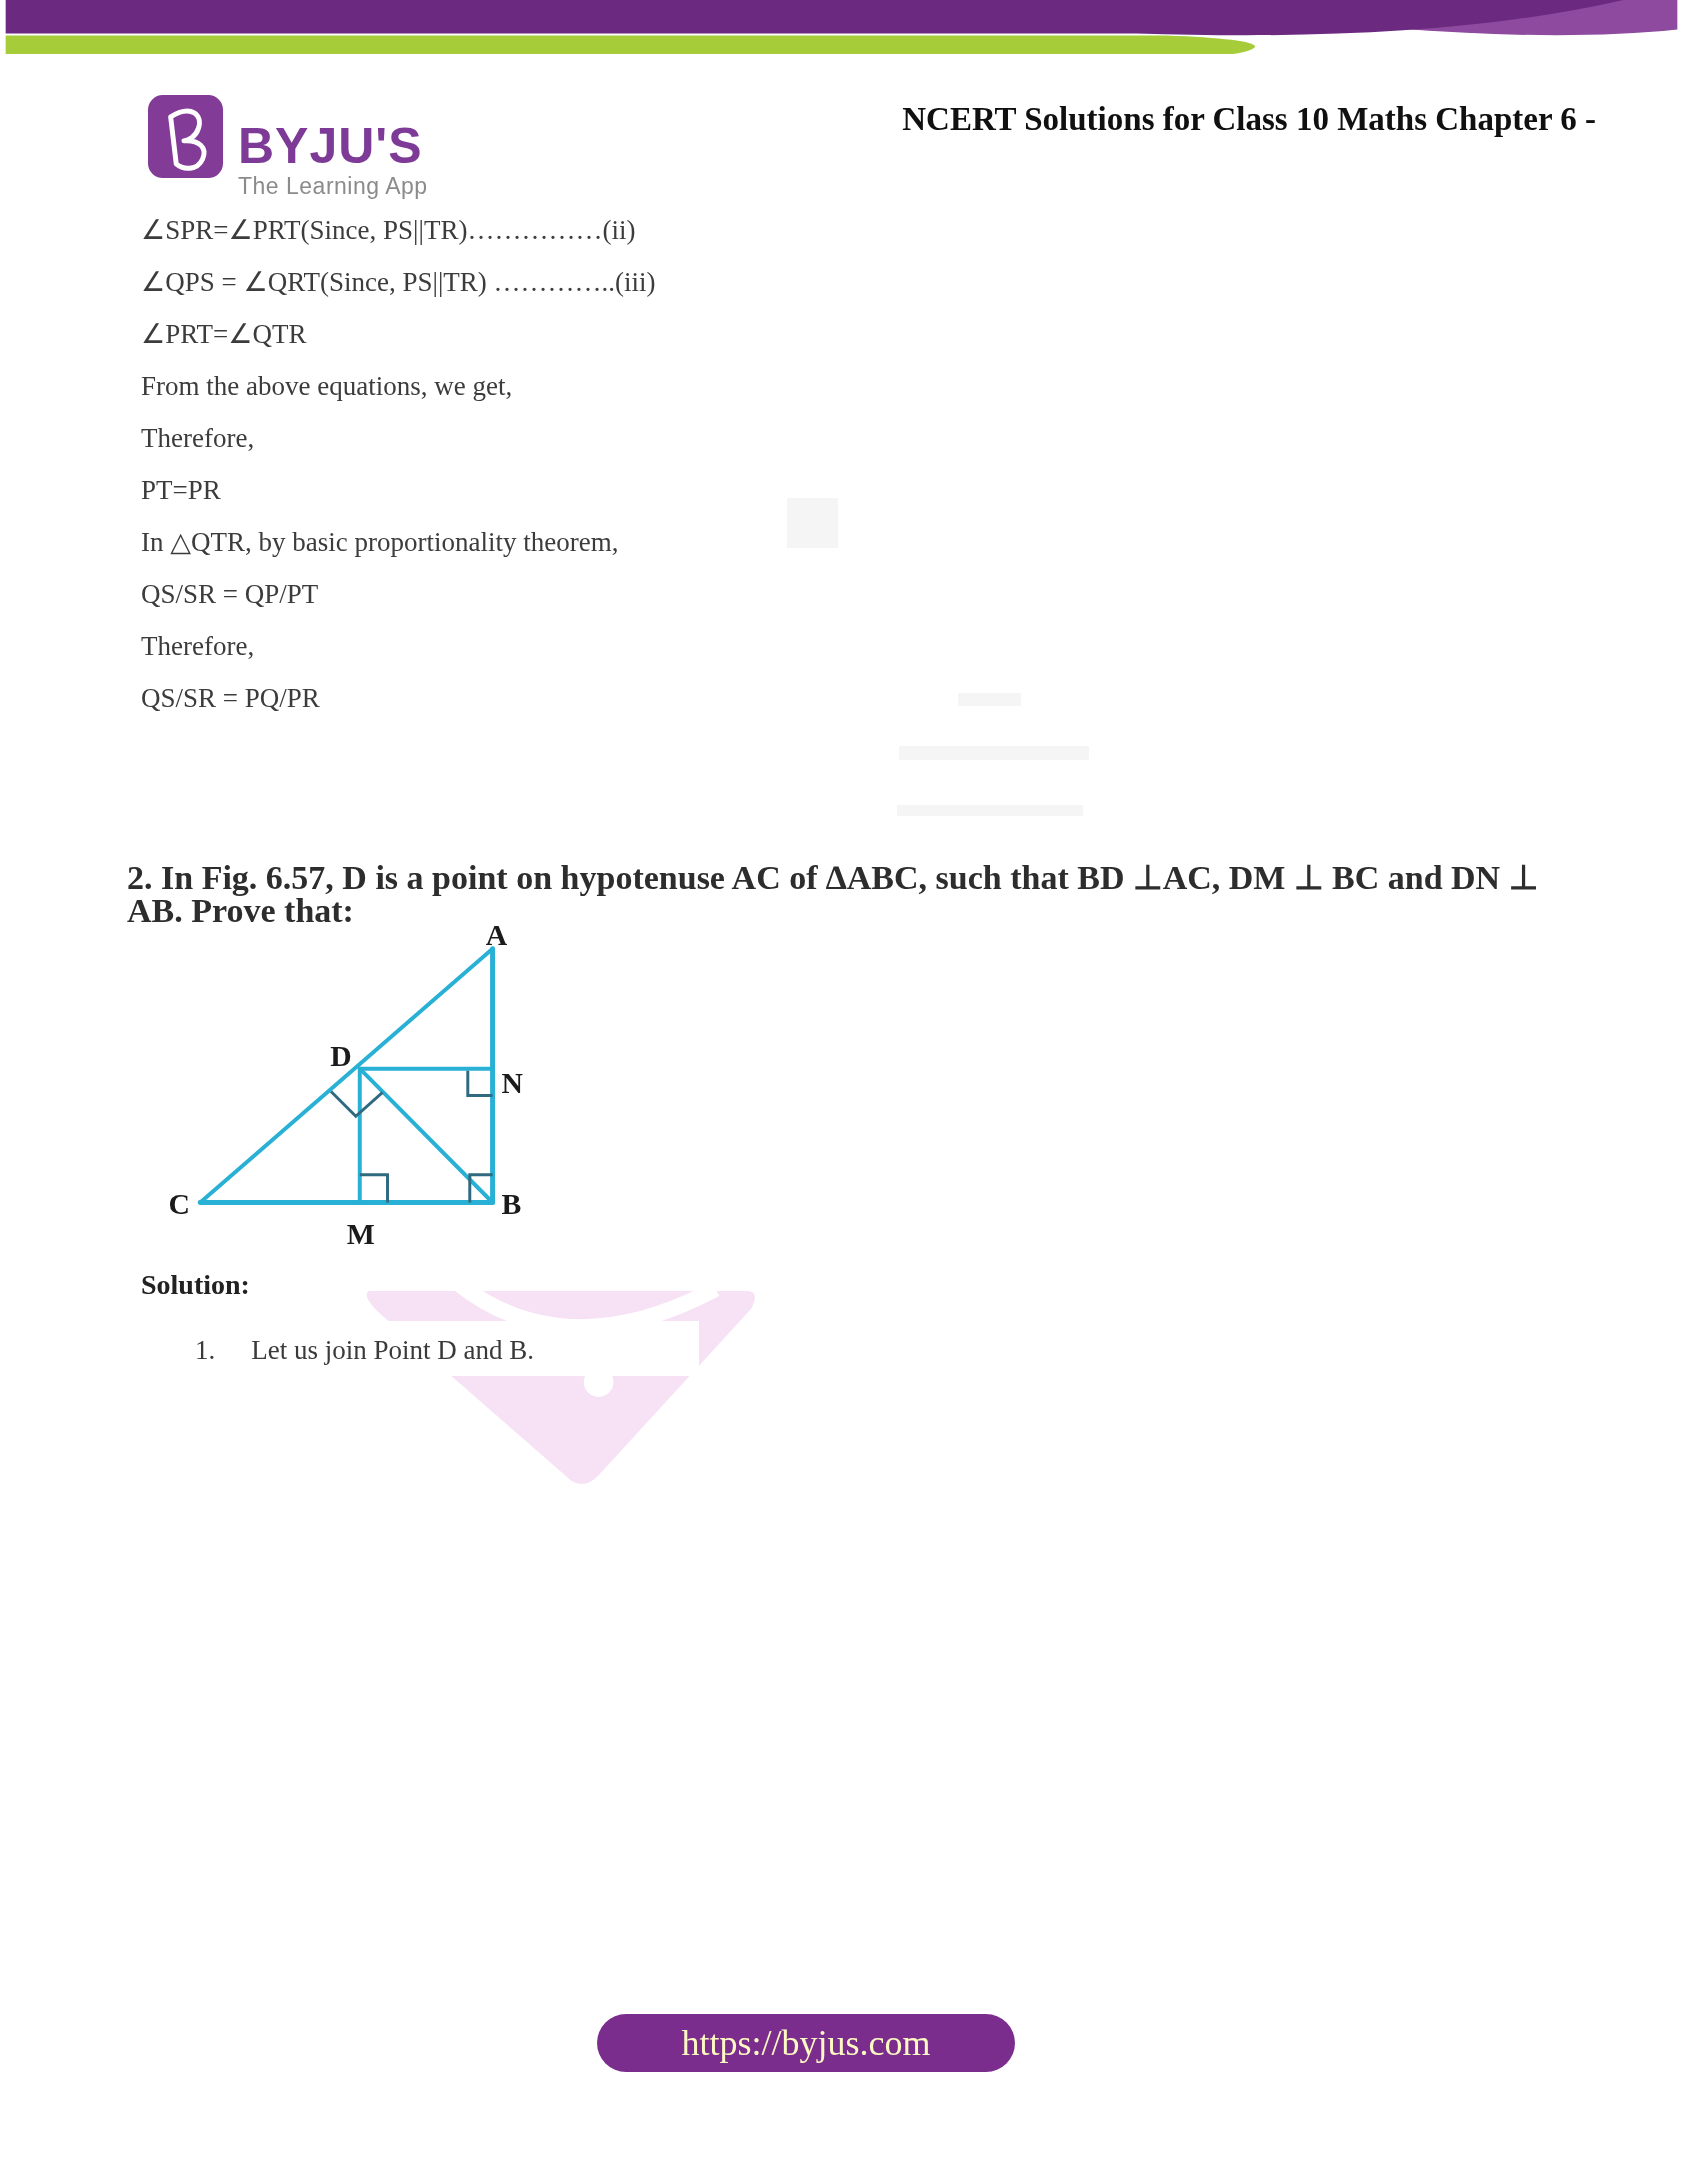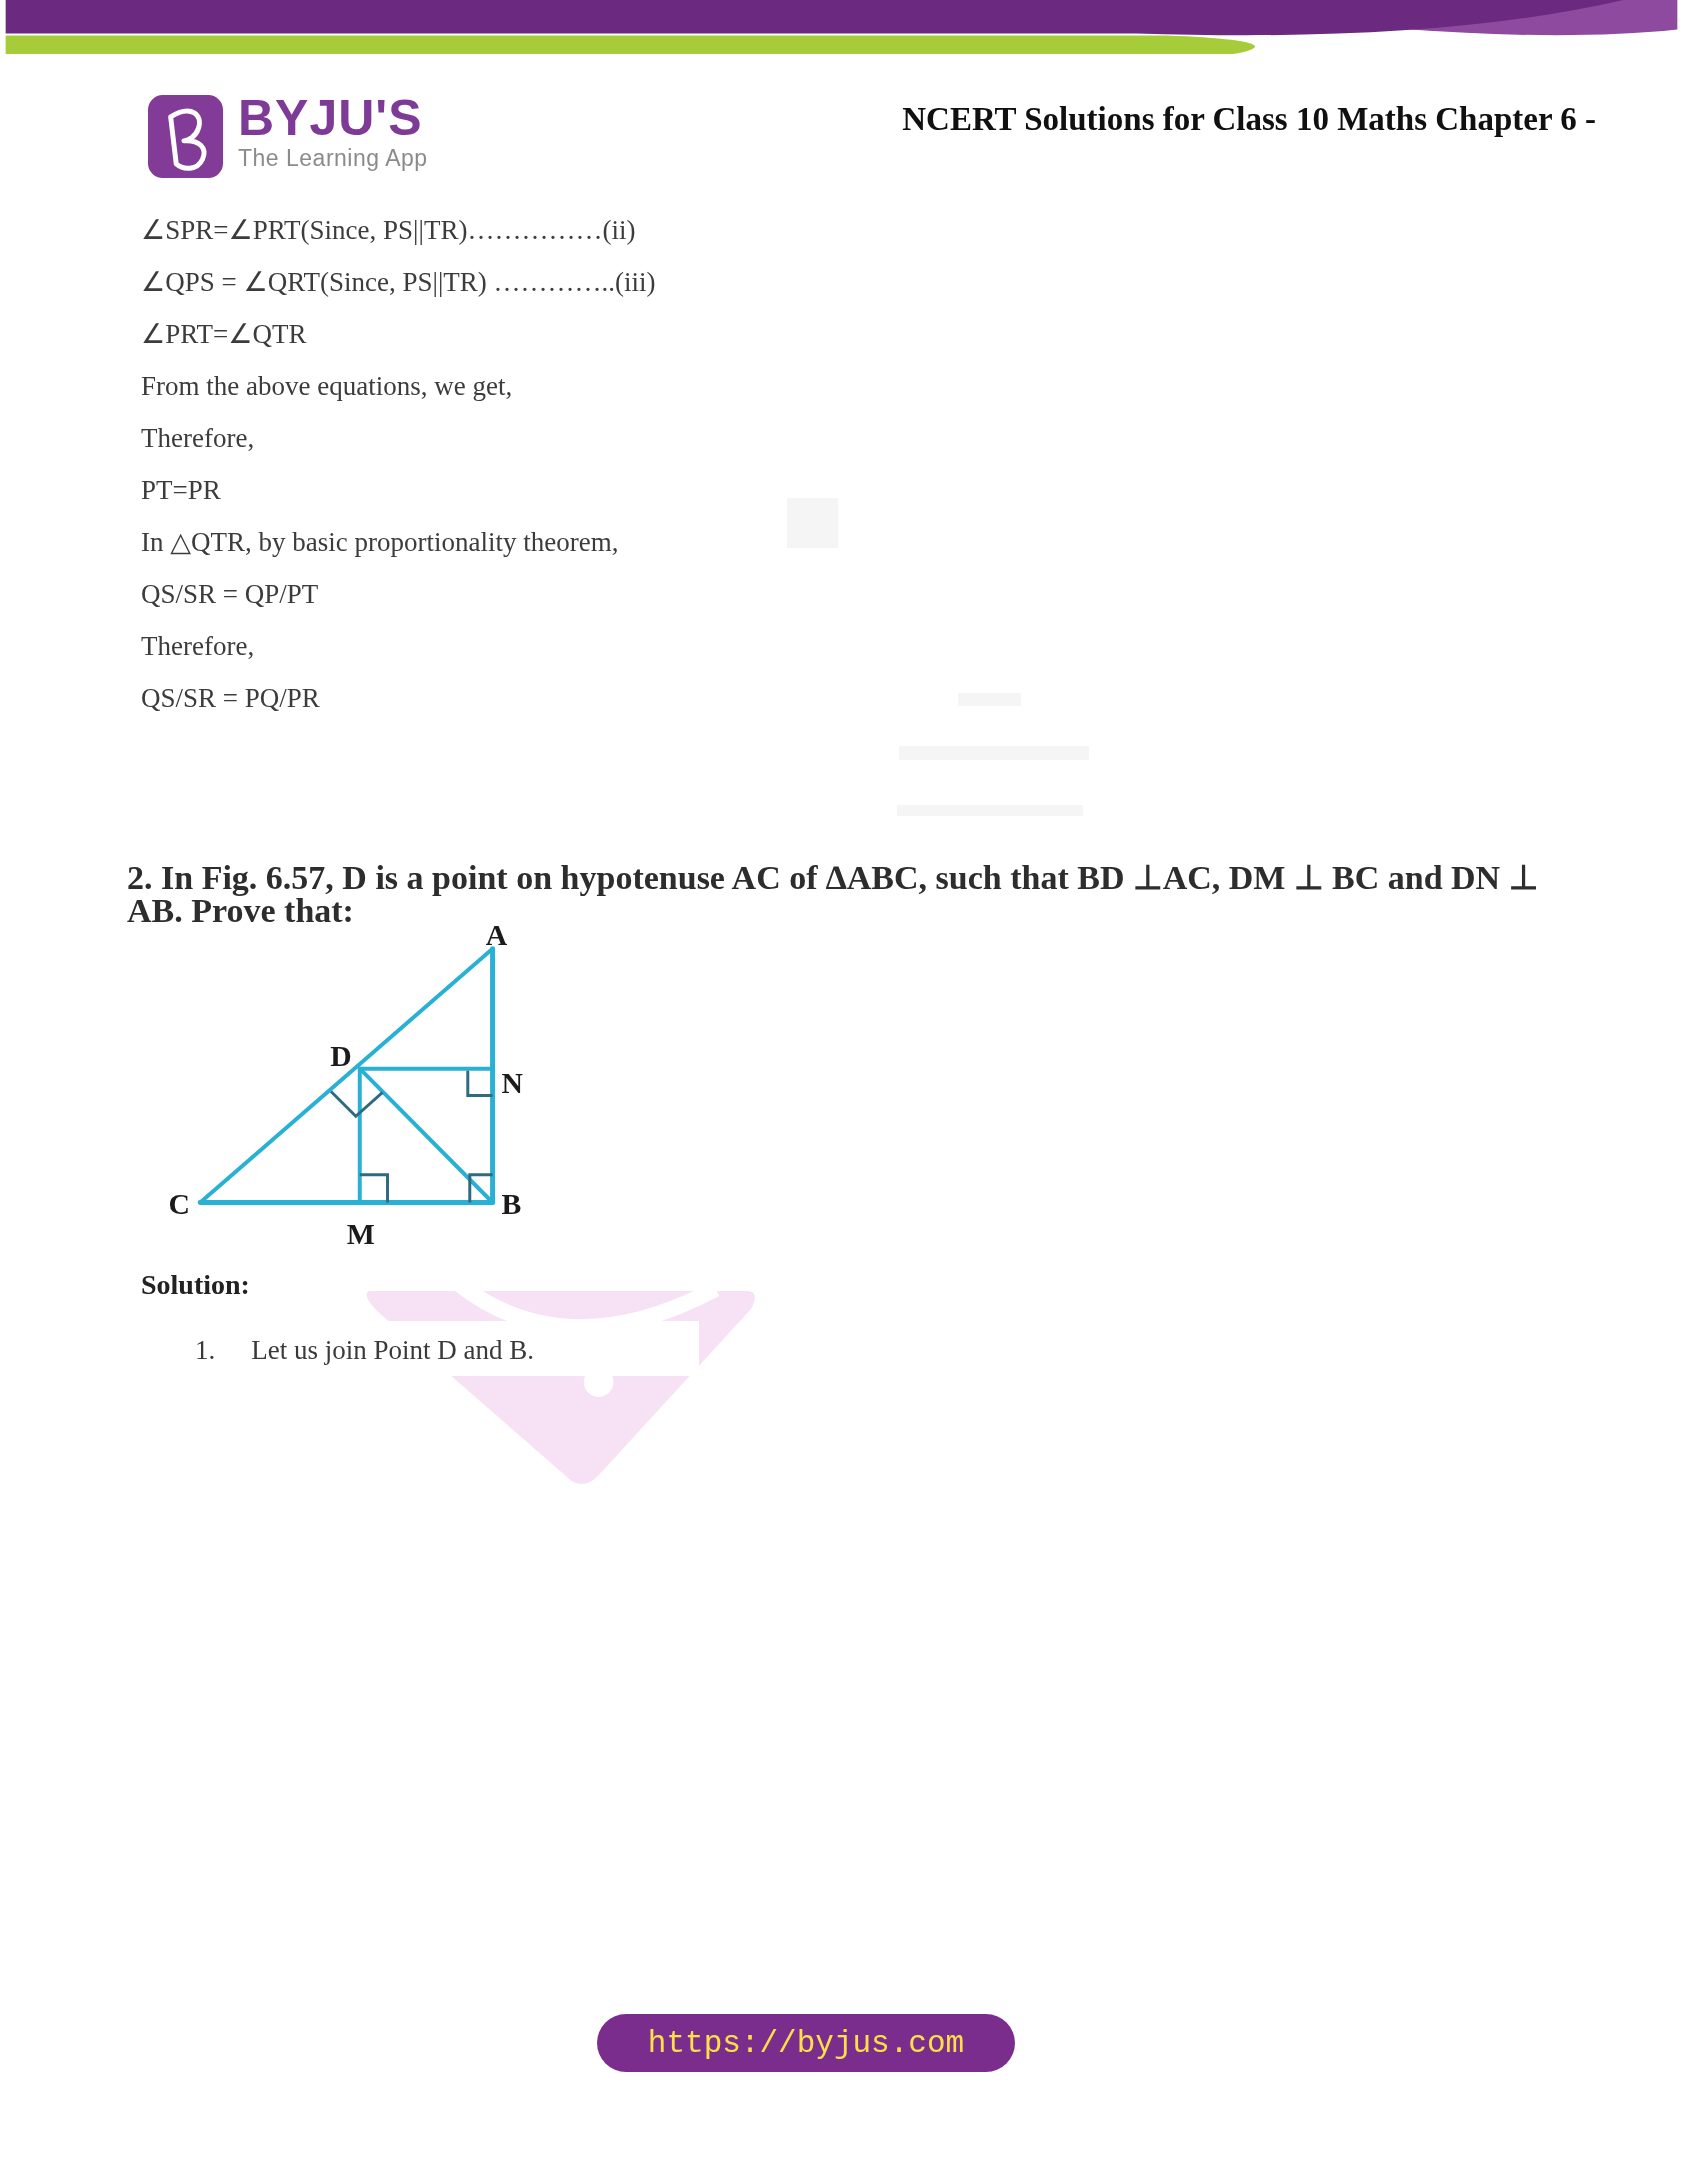--- a/index.html
+++ b/index.html
@@ -12,21 +12,21 @@
   .page { position:absolute; inset:0; width:1683px; height:2178px; background:#fff; overflow:hidden; }
 
   
   .banner { position:absolute; top:0; left:0; width:1683px; height:59px; z-index:3; }
 
   
   .logo-wrap { position:absolute; left:147px; top:93px; display:flex; align-items:flex-start; gap:12px; z-index:4; }
   .logo-text-col { display:flex; flex-direction:column; }
   .logo-brand {
     font-family:"Liberation Sans", sans-serif; font-weight:bold;
-    font-size:50px; line-height:51px; color:#7d3a96; letter-spacing:1px;
+    font-size:50px; line-height:51px; color:#7d3a96; letter-spacing:1px;margin-top:28px;
   }
   .logo-tagline {
     font-family:"Liberation Sans", sans-serif; font-size:23px; line-height:24px;
     color:#8b8b8b; letter-spacing:0.5px; margin-top:2px;
   }
 
   
   .doc-title {
     position:absolute; top:100px; right:87px; text-align:right; z-index:4;
     font-weight:bold; font-size:33px; line-height:39px; color:#101010;
@@ -60,21 +60,21 @@
   
   .artifact { position:absolute; background:#f5f5f5; z-index:0; }
 
   
   .footer-pill {
     position:absolute; left:597px; top:2014px; width:418px; height:58px;
     background:#7b2d8e; border-radius:30px; z-index:3;
     display:flex; align-items:center; justify-content:center;
   }
   .footer-pill span {
-    font-family:Liberation Mono, monospace; font-size:31px; color:#fde047;
+    font-family:Liberation Serif, serif; font-size:36px; color:#fef9c3;
   }
 </style>
 </head>
 <body>
 
 <div class="page">
 
   <svg class="banner" width="1683" height="59" viewBox="0 0 1700 60">
     <path d="M1150,0 H1700 V30 C1530,48 1300,20 1150,0 Z" fill="#8d4a9e"></path>
     <path d="M0,0 H1645 C1505,32 1340,40 1150,34 L0,34 Z" fill="#6b2a80"></path>

